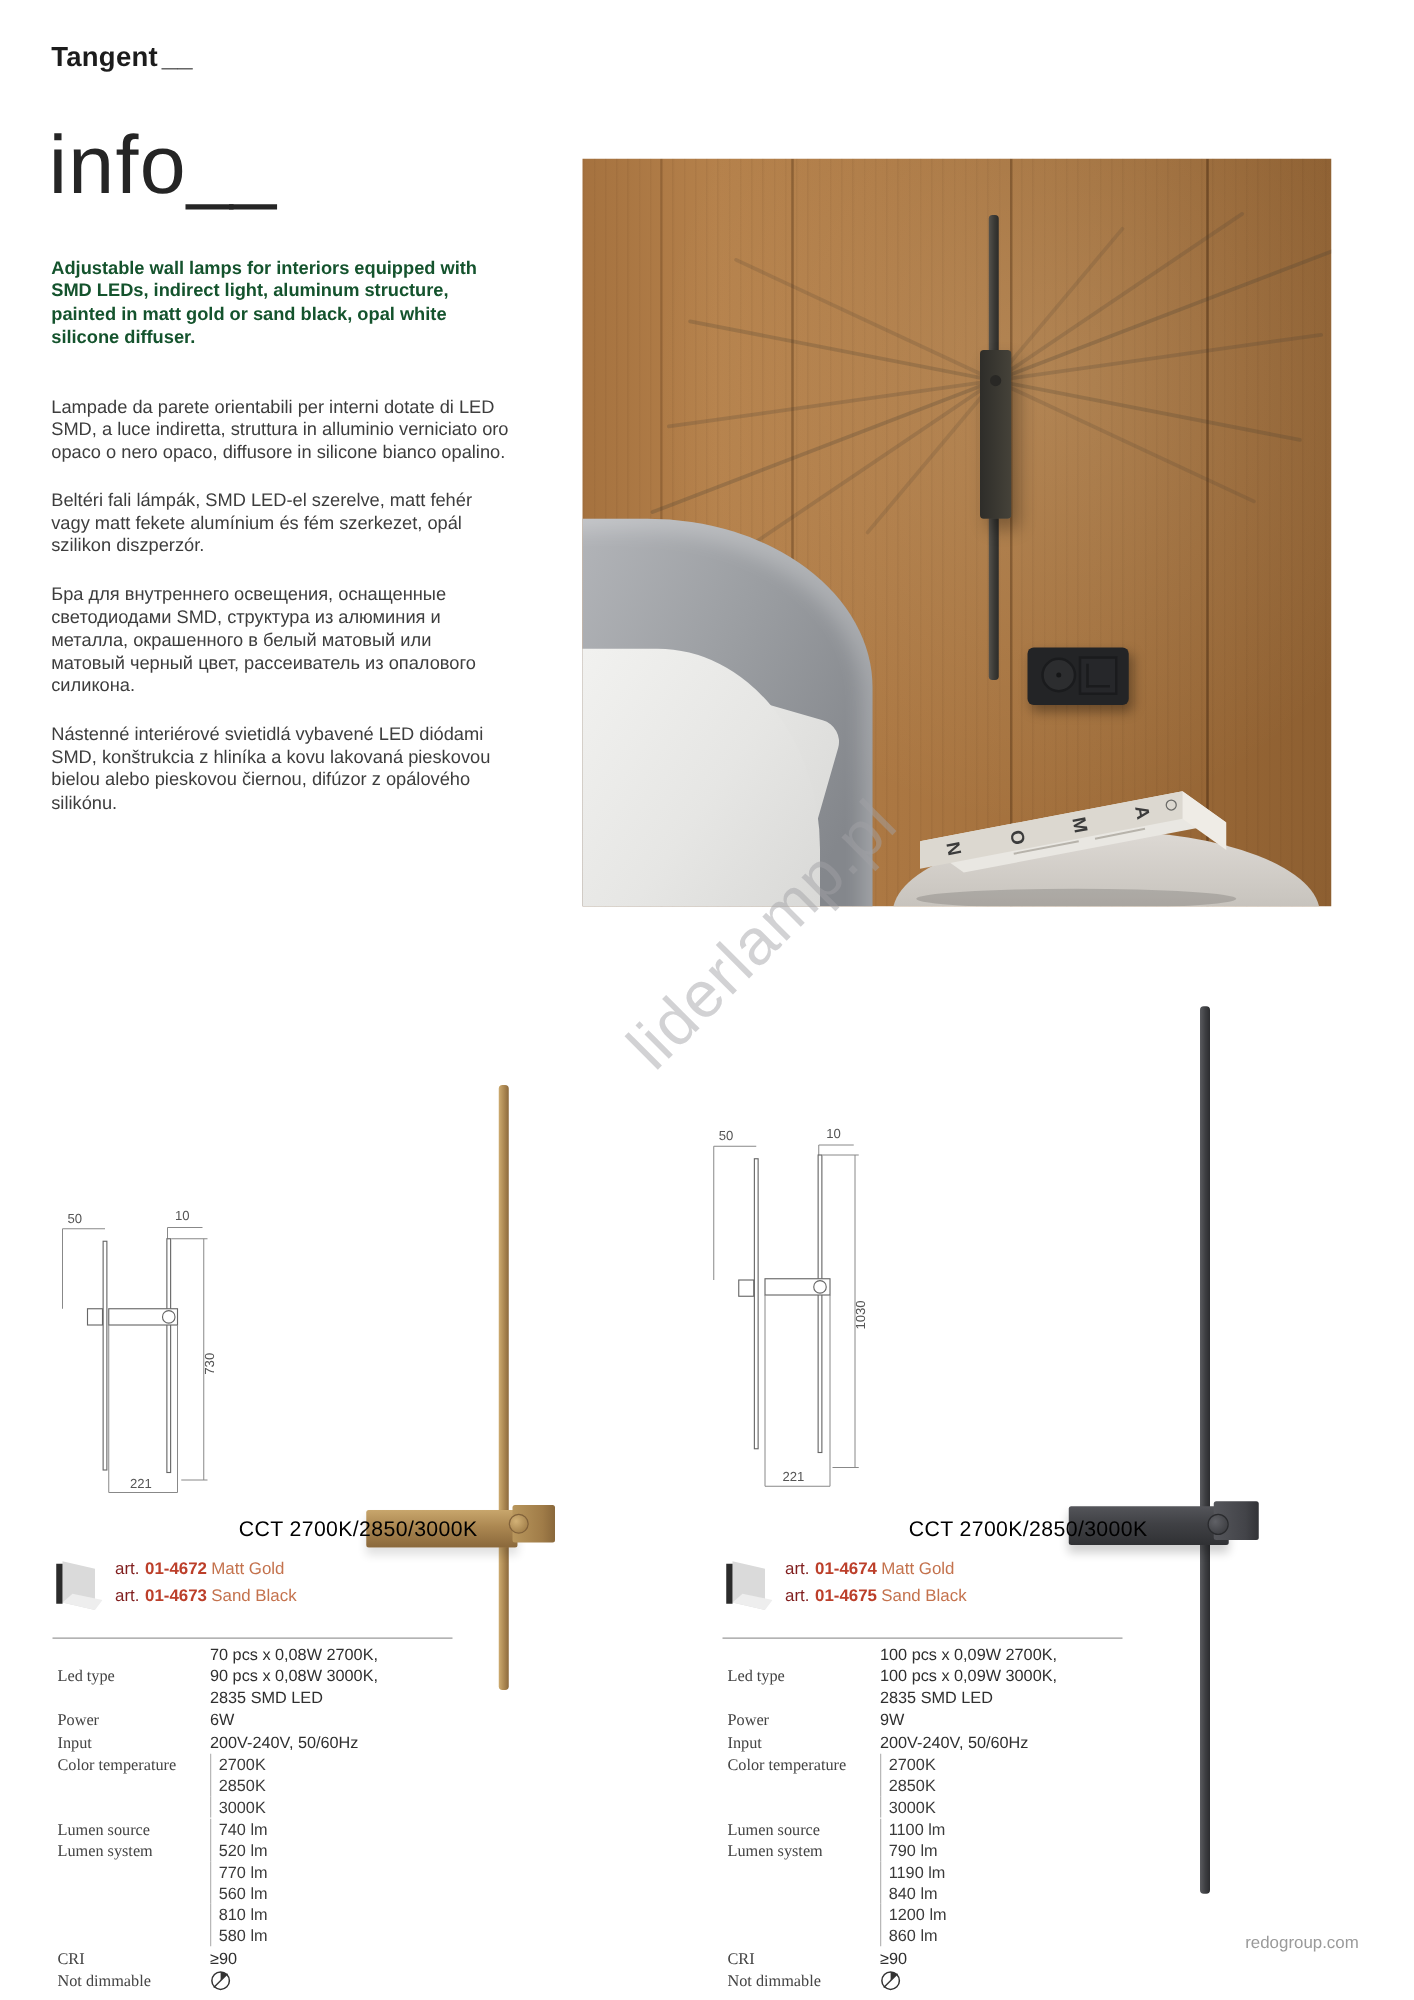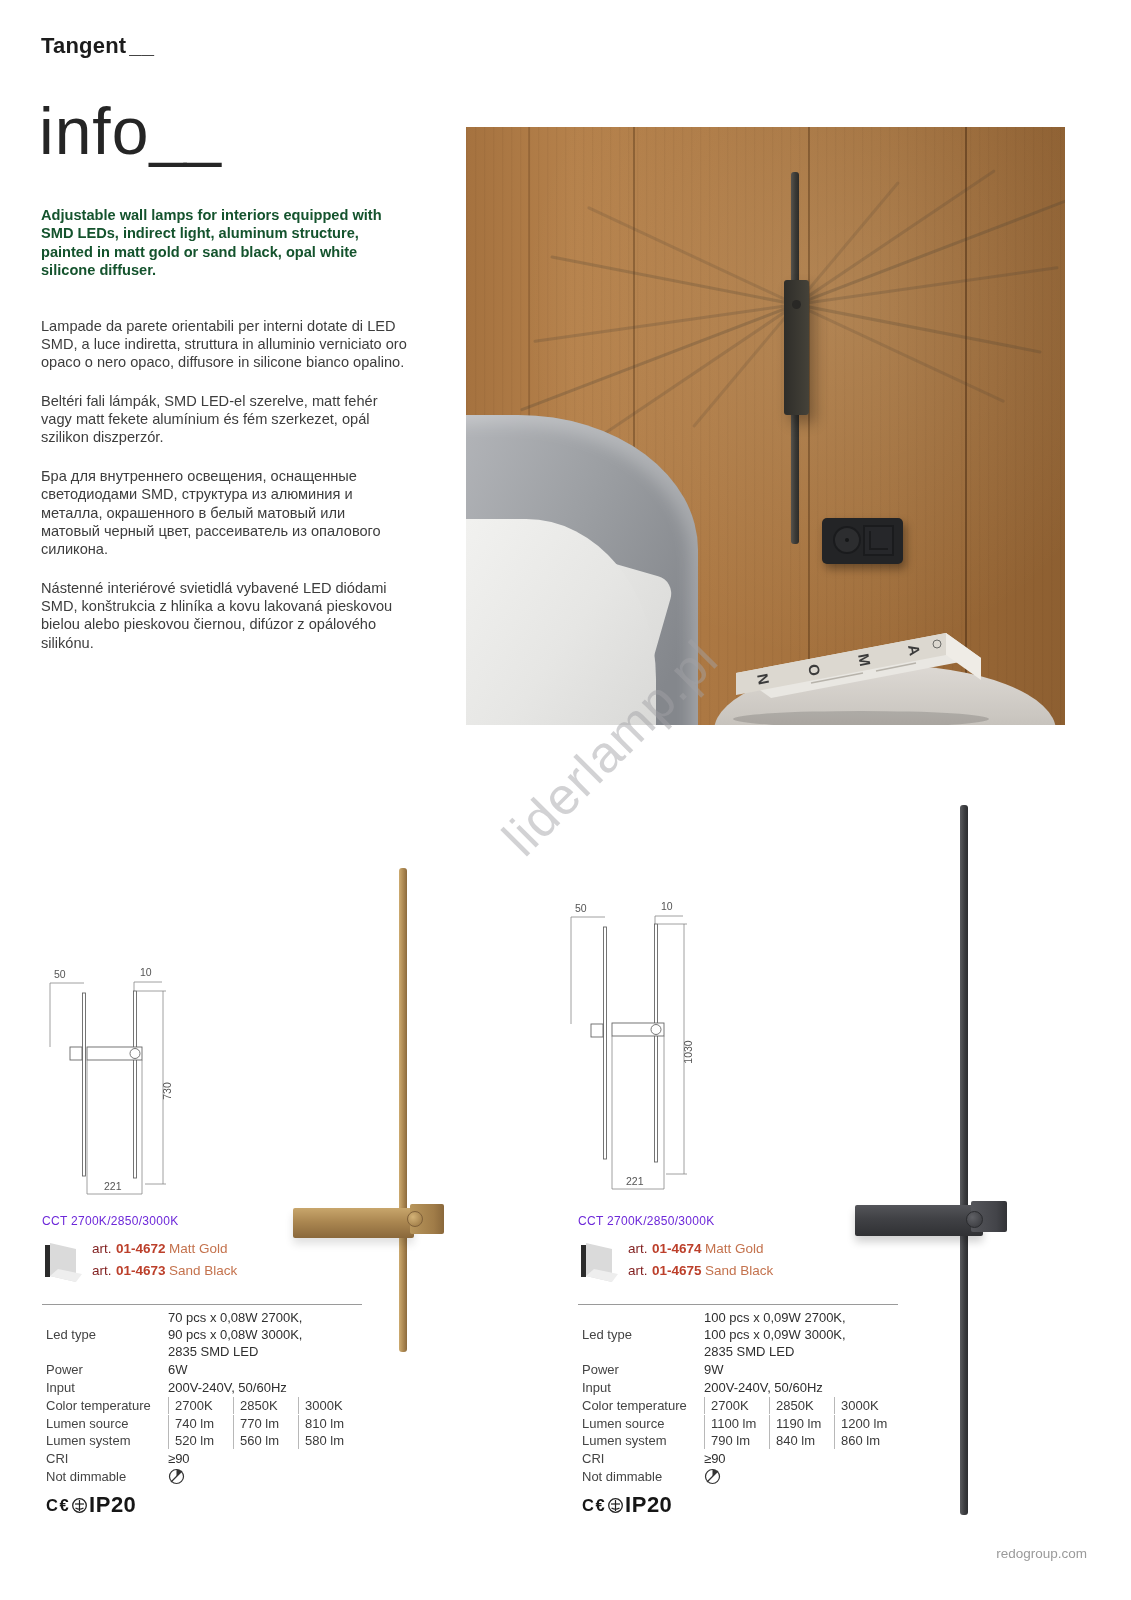--- a/index.html
+++ b/index.html
@@ -72,37 +72,37 @@
     background:linear-gradient(180deg,#54555a 0%,#404145 45%,#303134 100%);box-shadow:0 6px 8px rgba(0,0,0,.18);}
   .cap-black{left:971px;top:1201px;width:36px;height:31px;border-radius:2px;
     background:linear-gradient(90deg,#55565b,#434449 70%,#323337);}
   .pivot-black{left:966px;top:1211px;width:17px;height:17px;border-radius:50%;
     background:radial-gradient(circle at 35% 35%,#606166,#35363a);border:1px solid #2a2b2e;box-sizing:border-box;}
 
   
   .product{position:absolute;width:340px;z-index:3;}
   .product.p-left{left:42px;top:1214px;}
   .product.p-right{left:578px;top:1214px;}
-  .p-title{font-size:12px;font-weight:500;color:#6d28d9;letter-spacing:.3px;}
+  .p-title{font-size:17px;font-weight:500;color:#000000;letter-spacing:.3px;text-align:right;}
   .art-block{position:relative;margin-top:10px;min-height:52px;}
   .cube-icon{position:absolute;left:2px;top:2px;}
   .art-rows{margin-left:50px;}
   .art-row{display:flex;align-items:baseline;line-height:22px;font-size:13.5px;}
   .art-prefix{width:24px;color:#7f1d1d;}
   .art-code{width:53px;font-weight:700;color:#bc3f2a;}
   .art-finish{color:#c4724d;}
 
   
   .spec{margin-top:14px;border-top:1px solid #9a9a9a;width:320px;padding:4px 0 0 4px;box-sizing:border-box;
     font-size:13px;color:#3a3a3a;}
   .srow{display:flex;line-height:17px;margin:0 0 1px 0;}
-  .srow .lbl{width:122px;flex:none;color:#444;}
+  .srow .lbl{width:122px;flex:none;color:#444;font-family:Liberation Serif, serif;}
   .srow .val{flex:1;color:#2f2f2f;}
   .srow.center{align-items:center;}
-  .colgroup{display:flex;}
+  .colgroup{display:flex;flex-direction:column;}
   .colgroup .col{width:58px;border-left:1px solid #b8b8b8;padding-left:6px;flex:none;}
   .certs{display:flex;align-items:center;margin-top:3px;gap:1px;}
   .certs .ce{font-weight:700;font-size:16.5px;color:#161616;letter-spacing:1.5px;}
   .certs .ip{font-weight:700;font-size:22px;color:#161616;letter-spacing:.5px;}
 
   
   .page-num{position:absolute;left:41px;top:1624px;font-size:22px;color:#1d1d1d;}
   .site{position:absolute;right:44px;top:1546px;font-size:13.5px;color:#9a9a9a;}
 </style>
 </head>

